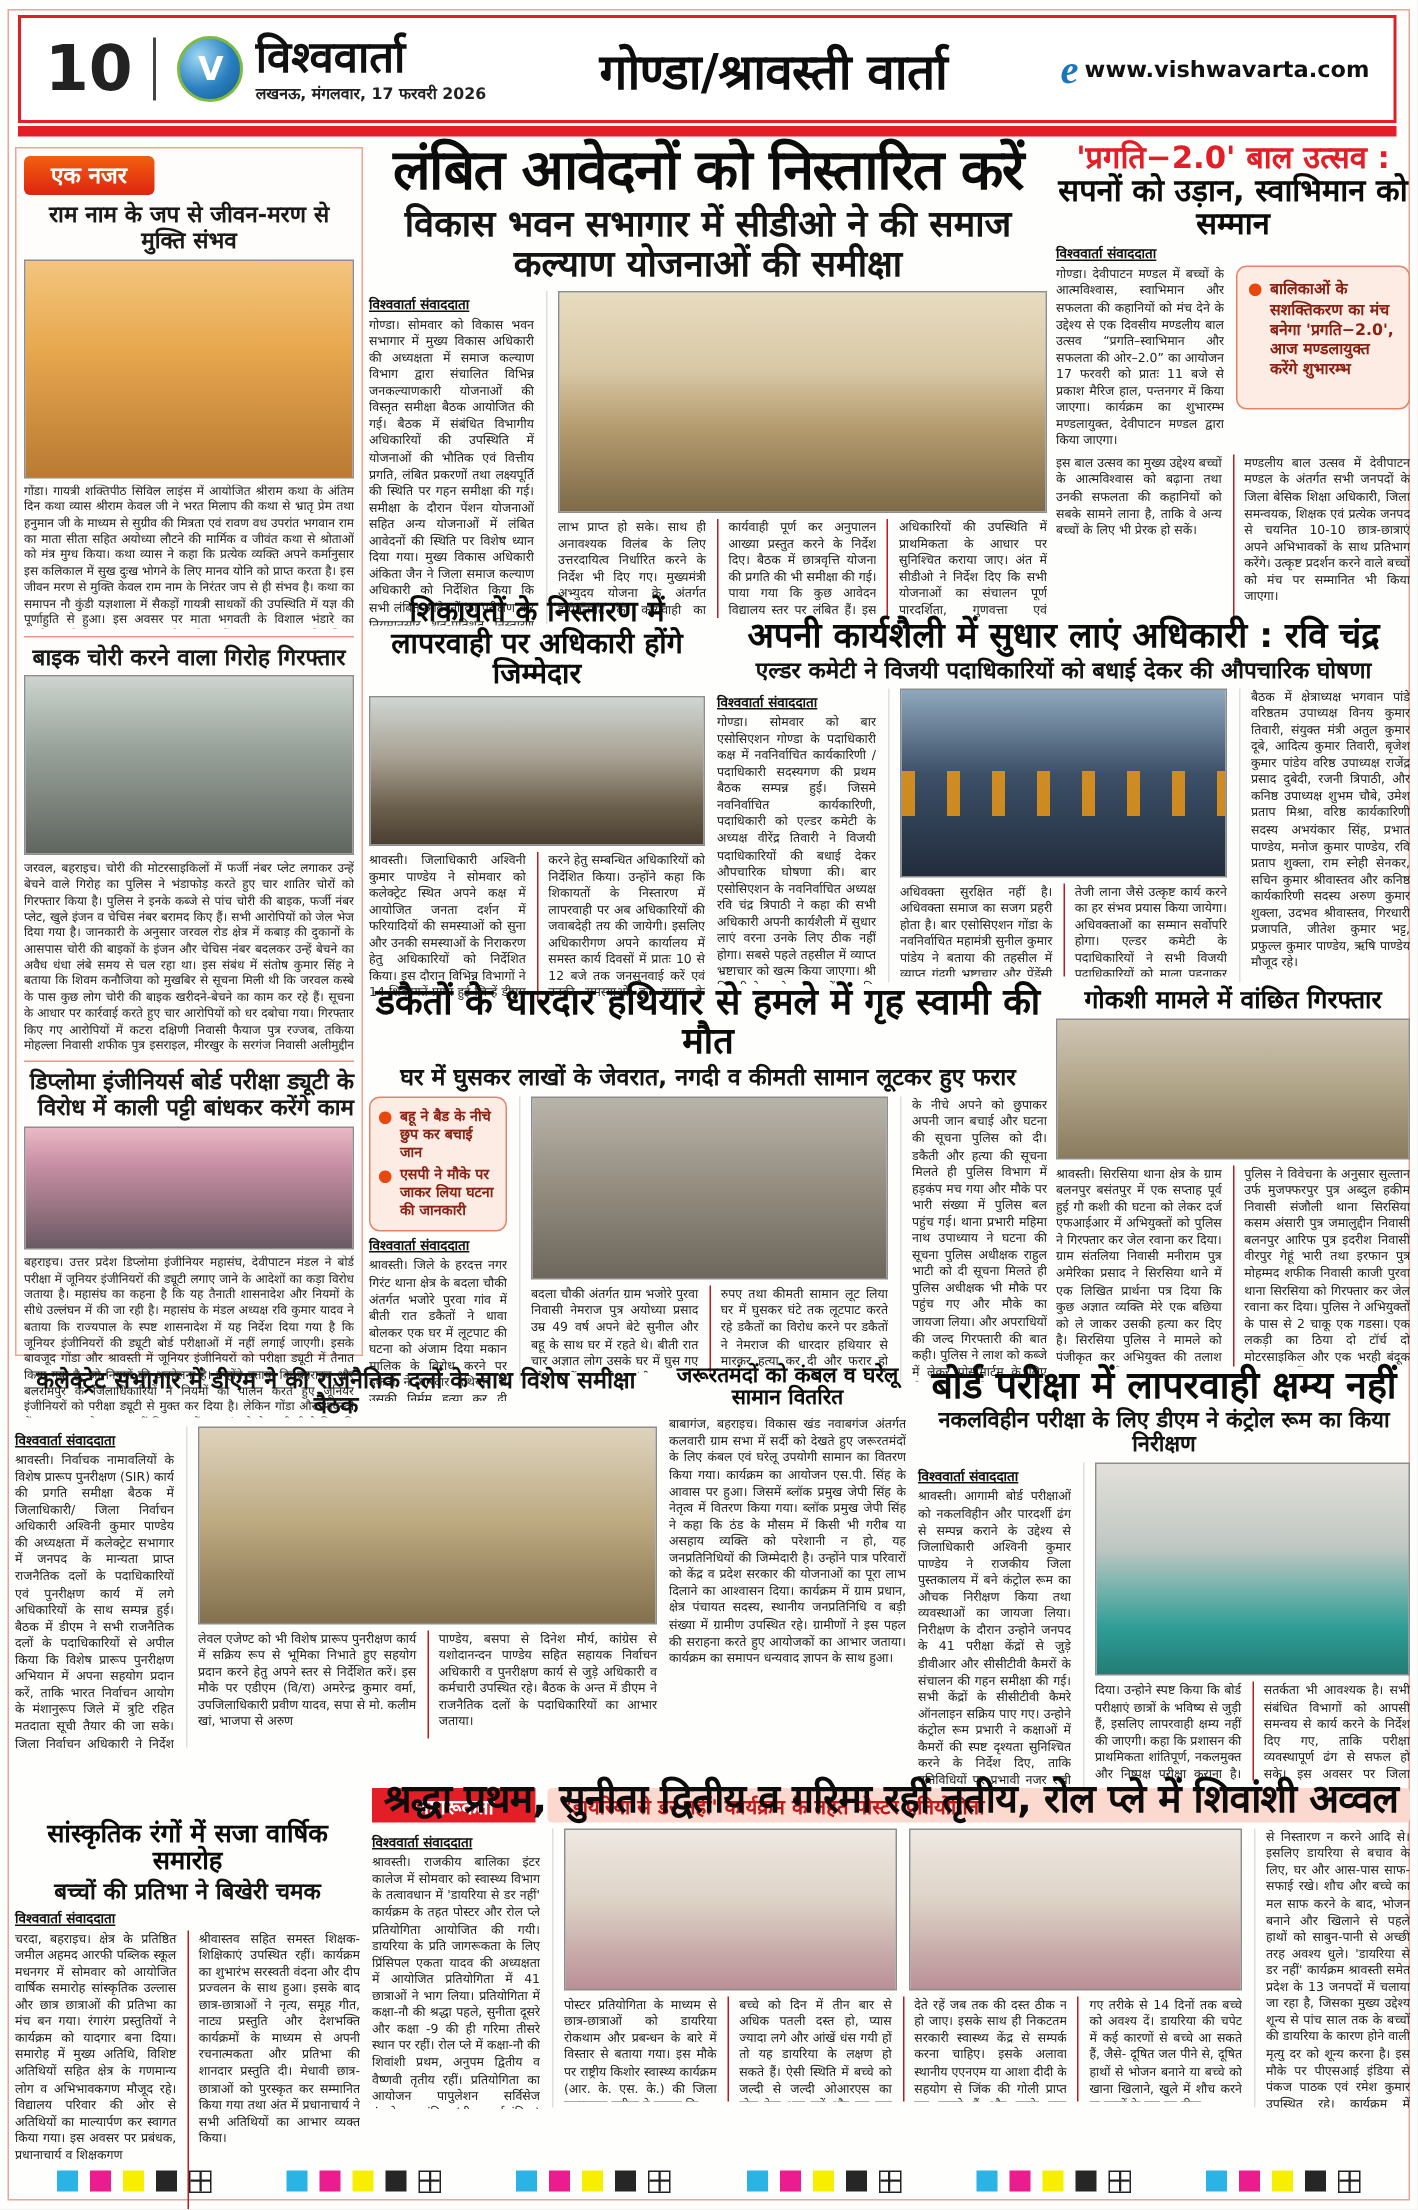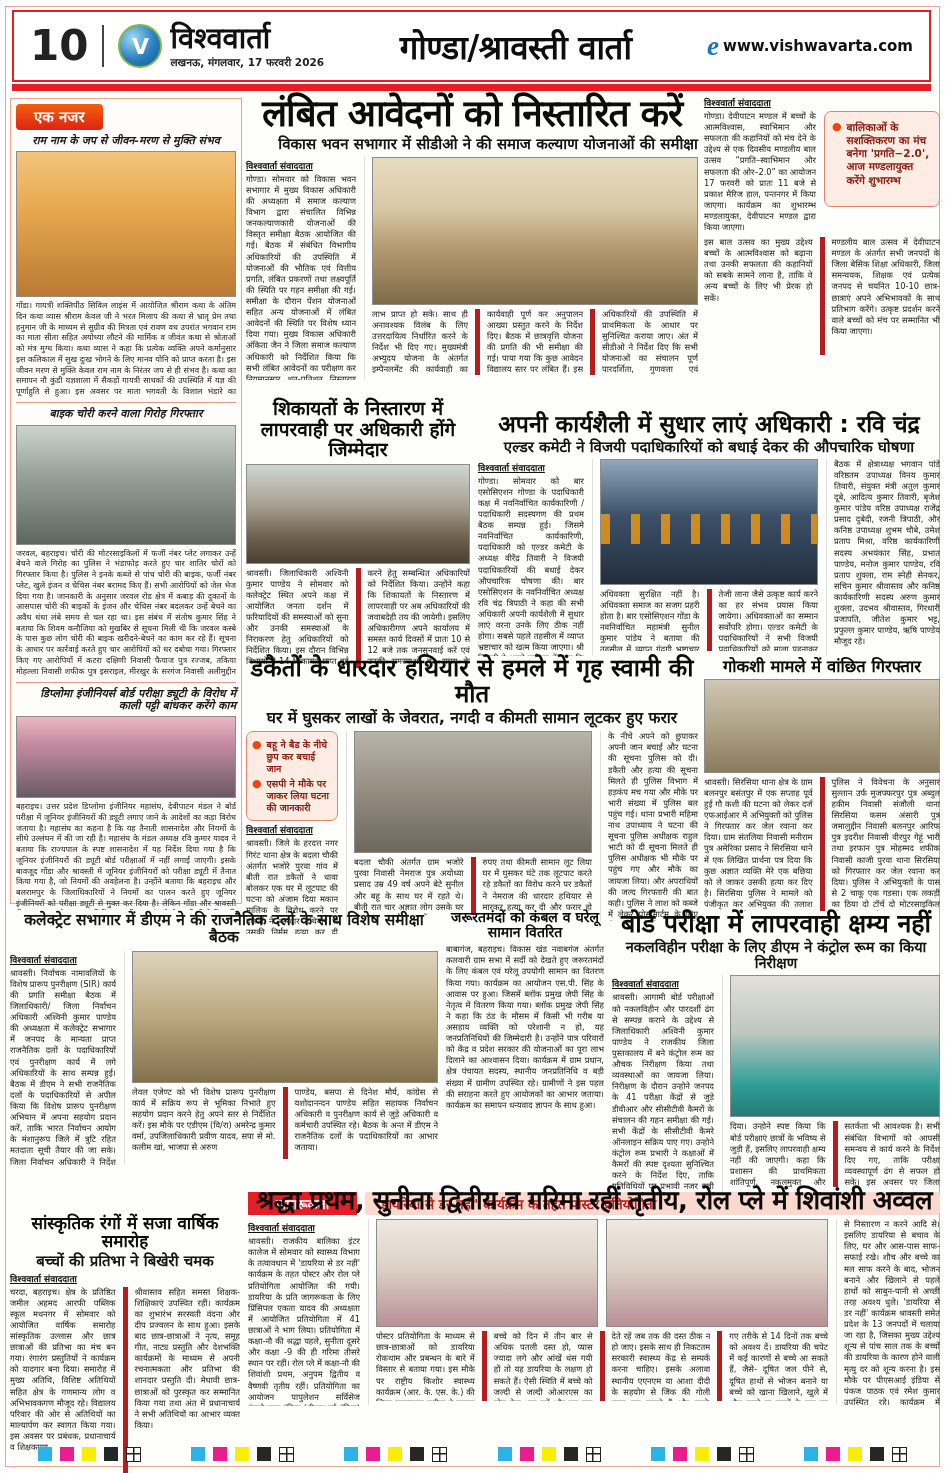--- a/index.html
+++ b/index.html
@@ -24,21 +24,21 @@
   .site-url{font-size:15px;font-weight:bold;color:#111;cursor:pointer;}
   .red-bar{left:12px;top:84px;width:919px;height:7px;background:#e31e26;}
 
   
   .head{font-weight:bold;color:#0c0c0c;text-align:center;line-height:1.08;margin:0;}
   .sub{font-weight:bold;color:#141414;text-align:center;line-height:1.12;margin:2px 0 0;}
   .byline{font-size:9px;font-weight:bold;text-decoration:underline;margin:2px 0;color:#111;}
   .body{font-size:8.3px;line-height:1.34;text-align:justify;color:#232323;margin:0;overflow:hidden;}
   .cols{display:flex;}
   .cols>*{flex:1;min-width:0;}
-  .cols>*+*{border-left:5px solid #b91c1c;padding-left:7px;margin-left:7px;}
+  .cols>*+*{border-left:1px solid #b91c1c;padding-left:7px;margin-left:7px;}
   .ph{border:1px solid #8d8d8d;box-sizing:border-box;}
   .clip{overflow:hidden;}
 
   
   .ph-meeting{background:linear-gradient(180deg,#e8dcc0,#d8c8a6 35%,#b49a6e 62%,#7e6a4a);}
   .ph-office{background:linear-gradient(180deg,#cfd6d2,#a9a294 40%,#6b5f4c 75%,#4a3f31);}
   .ph-group{background-image:repeating-linear-gradient(90deg,rgba(243,156,18,.8) 0 9px,rgba(0,0,0,0) 9px 30px),
             linear-gradient(180deg,#8fa8bd,#3c5068 45%,#222d3d);
             background-size:100% 30px,100% 100%;background-position:0 58%,0 0;background-repeat:no-repeat;}
   .ph-crowd{background:linear-gradient(180deg,#b9b4aa,#938c7f 50%,#6e675c);}
@@ -48,34 +48,34 @@
   .ph-banner{background:linear-gradient(180deg,#e9b9c6,#c98fa4 30%,#6a5a63);}
   .ph-hall{background:linear-gradient(180deg,#ded3bd,#bba87f 50%,#83704e);}
   .ph-control{background:linear-gradient(180deg,#e3e0da,#bfc7c2 40%,#2e9e96 78%,#237c76);}
   .ph-class{background:linear-gradient(180deg,#efe9e2,#ddd2c6 45%,#b98f96);}
 
   
   .eknazar{left:10px;top:98px;width:232px;height:806px;border:1.5px solid #f1a38c;background:#fffdfb;
            padding:5px;box-sizing:border-box;}
   .ek-label{display:inline-block;background:linear-gradient(180deg,#f2600f,#dd2410);color:#fff;font-weight:bold;
             font-size:15px;padding:2px 18px 4px;border-radius:4px;}
-  .ek-head{font-size:11px;font-weight:bold;text-align:center;line-height:1.12;margin:5px 0 4px;font-style:italic;}
+  .ek-head{font-size:15px;font-weight:bold;text-align:center;line-height:1.12;margin:5px 0 4px;}
   .ek-rule{border-top:1px solid #e8978b;margin:5px 0 2px;}
   .ek-ph{width:100%;}
   .ek-body{margin-top:4px;font-size:8px;}
 
   
   .hl-box{background:#fdece4;border:1.5px solid #e4846a;border-radius:7px;padding:6px 7px;box-sizing:border-box;}
   .hl-item{display:flex;gap:5px;font-size:10.5px;font-weight:bold;color:#8a2113;line-height:1.25;margin:3px 0;}
   .hl-dot{color:#e8480f;font-size:11px;line-height:1.1;}
 
   
   .main-art{left:246px;top:94px;width:452px;height:300px;}
   .main-art .head{font-size:37px;letter-spacing:-1px;}
-  .main-art .sub{font-size:15px;text-align:right;}
+  .main-art .sub{font-size:24px;}
   .pragati{left:704px;top:94px;width:236px;height:300px;}
   .pragati .head{font-size:20.5px;}
   .pragati .red{color:#e31e26;}
   .shikayat{left:246px;top:398px;width:224px;height:254px;}
   .shikayat .head{font-size:19px;}
   .ravi{left:478px;top:412px;width:462px;height:254px;}
   .ravi .head{font-size:23px;}
   .ravi .sub{font-size:15px;}
   .dakait{left:246px;top:656px;width:452px;height:250px;}
   .dakait .head{font-size:24px;}
@@ -169,20 +169,21 @@
         <div class="cols" style="margin-top:4px;height:66px;">
           <p class="body clip">लाभ प्राप्त हो सके। साथ ही अनावश्यक विलंब के लिए उत्तरदायित्व निर्धारित करने के निर्देश भी दिए गए। मुख्यमंत्री अभ्युदय योजना के अंतर्गत इम्पैनलमेंट की कार्यवाही का अंतिमीकरण लंबित पाए जाने पर मुख्य विकास अधिकारी ने कड़ी नाराजगी व्यक्त की तथा एक सप्ताह के भीतर समस्त</p>
           <p class="body clip">कार्यवाही पूर्ण कर अनुपालन आख्या प्रस्तुत करने के निर्देश दिए। बैठक में छात्रवृत्ति योजना की प्रगति की भी समीक्षा की गई। पाया गया कि कुछ आवेदन विद्यालय स्तर पर लंबित हैं। इस संबंध में निर्देशित किया गया कि विशेष कैंप आयोजित कर विद्यालय स्तर पर अवशेष डाटा का निस्तारण जिला स्तरीय</p>
           <p class="body clip">अधिकारियों की उपस्थिति में प्राथमिकता के आधार पर सुनिश्चित कराया जाए। अंत में सीडीओ ने निर्देश दिए कि सभी योजनाओं का संचालन पूर्ण पारदर्शिता, गुणवत्ता एवं समयबद्धता के साथ किया जाए, ताकि शासन की मंशानुरूप अधिक से अधिक पात्र लाभार्थियों को लाभान्वित किया जा सके।</p>
         </div>
       </div>
     </div>
   </section>
 
   <section class="abs pragati">
+    <h2 class="head"><span class="red">'प्रगति−2.0' बाल उत्सव :</span><span> सपनों को उड़ान, स्वाभिमान को सम्मान</span></h2>
     <p class="byline">विश्ववार्ता संवाददाता</p>
     <div class="flexrow" style="height:122px;">
       <p class="body clip" style="width:112px;flex:none;">गोण्डा। देवीपाटन मण्डल में बच्चों के आत्मविश्वास, स्वाभिमान और सफलता की कहानियों को मंच देने के उद्देश्य से एक दिवसीय मण्डलीय बाल उत्सव “प्रगति–स्वाभिमान और सफलता की ओर–2.0” का आयोजन 17 फरवरी को प्रातः 11 बजे से प्रकाश मैरिज हाल, पन्तनगर में किया जाएगा। कार्यक्रम का शुभारम्भ मण्डलायुक्त, देवीपाटन मण्डल द्वारा किया जाएगा।</p>
       <div class="hl-box" style="flex:1;height:96px;">
         <div class="hl-item">
             <span class="hl-dot">●</span>
             <span>बालिकाओं के सशक्तिकरण का मंच बनेगा 'प्रगति−2.0', आज मण्डलायुक्त करेंगे शुभारम्भ</span>
           </div>
       </div>
     </div>

